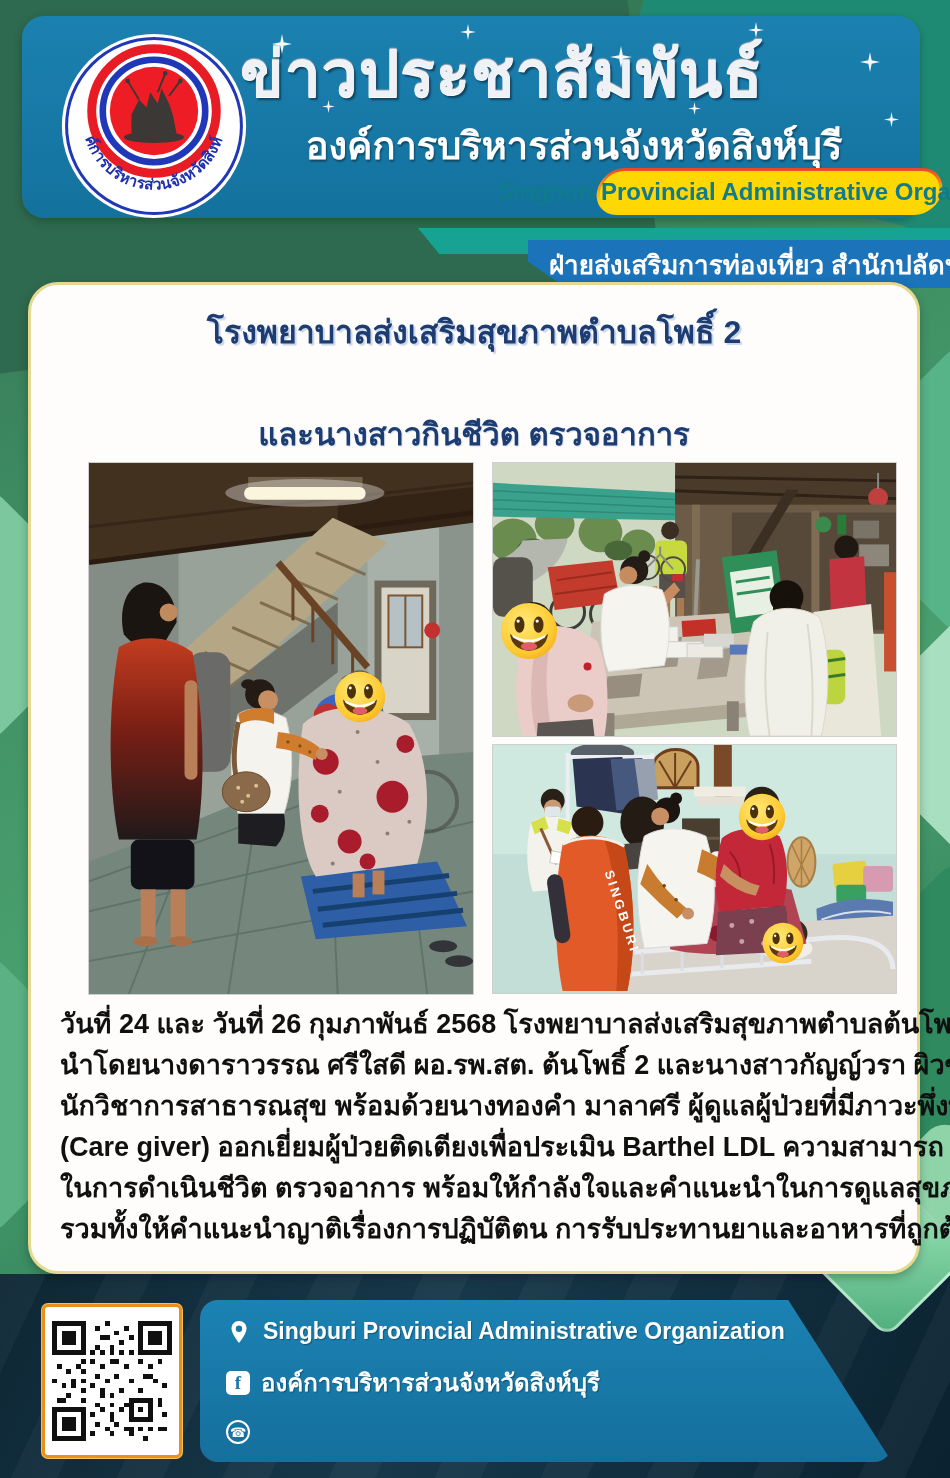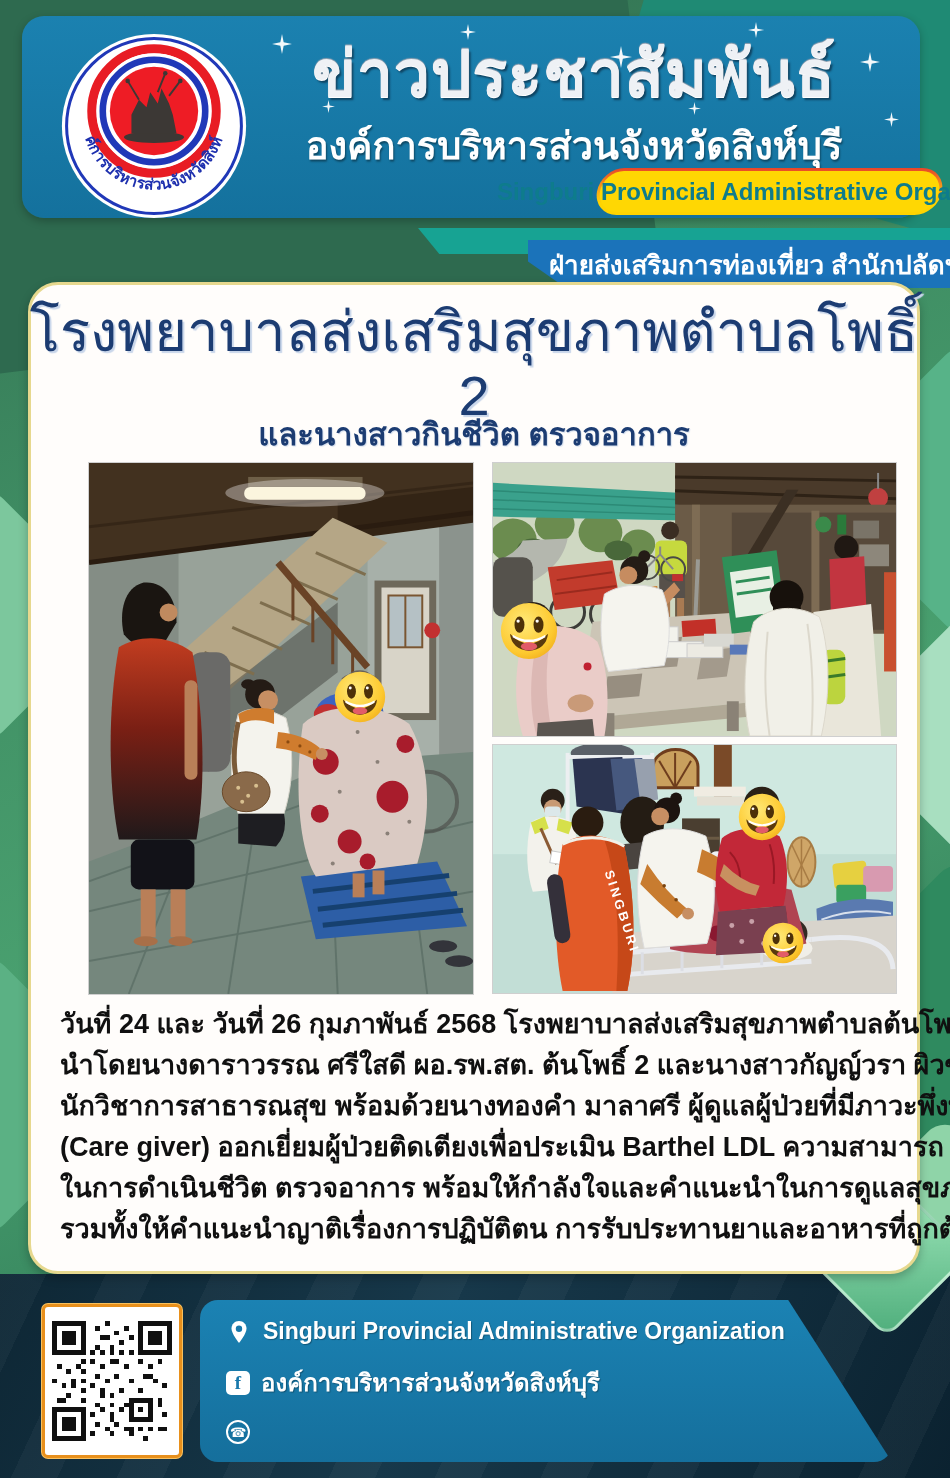--- a/index.html
+++ b/index.html
@@ -7,21 +7,21 @@
     background:linear-gradient(160deg,#2f6b4e 0%,#3f8d63 30%,#49a06f 55%,#2f7a57 85%);
     font-family:"Liberation Sans","DejaVu Sans",sans-serif}
   .bgshape{position:absolute;z-index:0}
 
   
   .header-banner{position:absolute;left:22px;top:16px;width:898px;height:202px;z-index:2;
     background:linear-gradient(180deg,#1b81b0 0%,#1676a3 70%,#14719d 100%);border-radius:22px;
     box-shadow:0 3px 8px rgba(0,0,0,.25)}
   .logo{position:absolute;left:38px;top:16px;width:188px;height:188px}
   .logo svg{width:100%;height:100%;display:block}
-  .header-title{position:absolute;left:218px;top:12px;width:668px;height:92px;text-align:center;
+  .header-title{position:absolute;left:218px;top:12px;width:668px;height:92px;
     font-size:64px;font-weight:bold;letter-spacing:1px;color:#eef1f5;line-height:92px;
     text-shadow:0 1px 0 #ffffff,0 -1px 1px #98a2b0,2px 3px 2px rgba(8,30,50,.6)}
   .header-subtitle{position:absolute;left:218px;top:104px;width:668px;text-align:center;
     font-size:38px;font-weight:bold;color:#ffffff;line-height:52px;
     text-shadow:1px 2px 2px rgba(0,0,0,.4)}
   .header-pill{position:absolute;left:575px;top:152px;width:345px;height:47px;
     background:linear-gradient(180deg,#e8442a 0%,#f59a1a 40%,#ffd400 75%);
     border-radius:26px;padding:3px;box-sizing:border-box;transform:skewX(-10deg)}
   .header-pill .inner{width:100%;height:100%;background:#ffd703;border-radius:23px;
     display:flex;align-items:center;justify-content:center}
@@ -35,21 +35,21 @@
   .dept-ribbon{position:absolute;left:528px;top:240px;width:422px;height:48px;background:#1b73ba;z-index:2;
     clip-path:polygon(0 0,100% 0,100% 100%,9% 100%,0 45%);
     display:flex;align-items:center;justify-content:center;padding-left:30px;box-sizing:border-box}
   .dept-ribbon span{color:#fff;font-size:26px;font-weight:bold;white-space:nowrap}
 
   
   .card{position:absolute;left:28px;top:282px;width:892px;height:992px;background:#fffdfb;
     border:3px solid #e6d88e;border-radius:30px;box-sizing:border-box;z-index:3;
     box-shadow:0 4px 10px rgba(0,0,0,.25)}
   .card-t1{position:absolute;left:28px;top:300px;width:892px;text-align:center;z-index:4;
-    font-size:56px;font-weight:normal;color:#1c3c72;line-height:64px;
+    font-size:32px;font-weight:bold;color:#1c3c72;line-height:64px;
     text-shadow:2px 2px 1px #c9d6ea}
   .card-t2{position:absolute;left:28px;top:368px;width:892px;text-align:center;z-index:4;
     font-size:31px;font-weight:bold;color:#1c3c72;line-height:46px;text-shadow:1px 1px 1px #d5dfee}
   .card-t3{position:absolute;left:28px;top:412px;width:892px;text-align:center;z-index:4;
     font-size:31px;font-weight:bold;color:#1c3c72;line-height:46px;text-shadow:1px 1px 1px #d5dfee}
 
   .photo{position:absolute;z-index:4;border:1px solid #cfcfcf;box-sizing:border-box;background:#eee;overflow:hidden}
   .photo svg{width:100%;height:100%;display:block}
   .photo1{left:88px;top:462px;width:386px;height:533px}
   .photo2{left:492px;top:462px;width:405px;height:275px}

